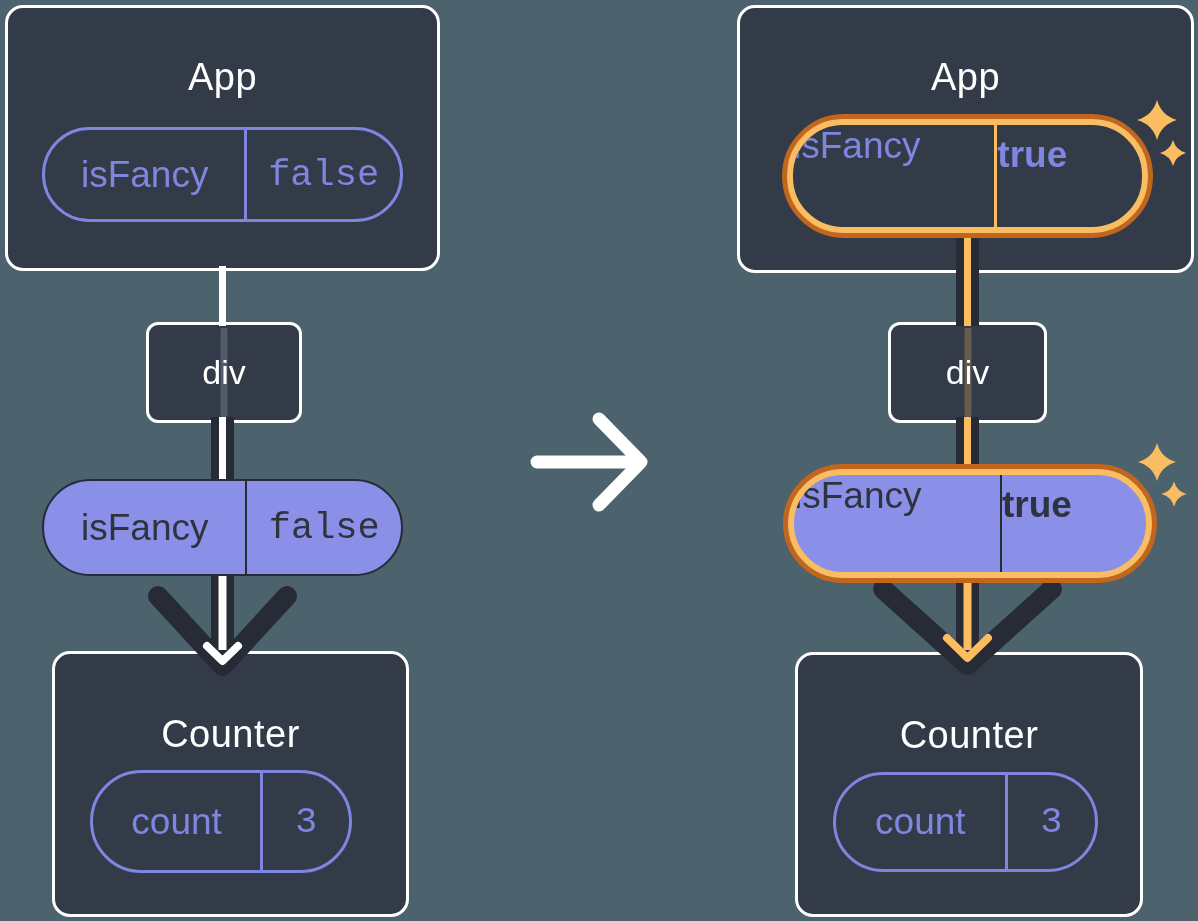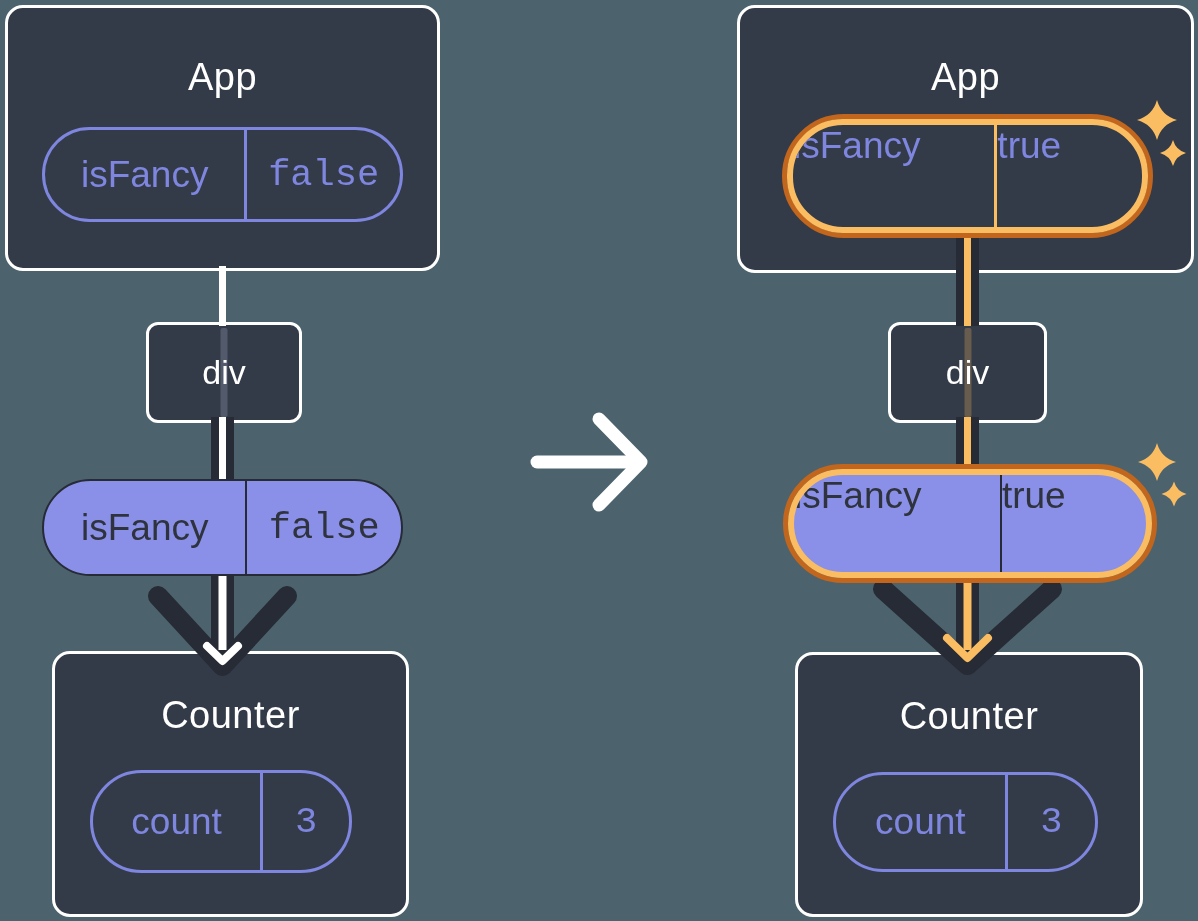--- a/index.html
+++ b/index.html
@@ -25,21 +25,21 @@
   #div-card-before   {left:146px; top:322px; width:156px; height:101px; border-radius:12px;}
   #counter-card-before{left:52px; top:651px; width:357px; height:266px; border-radius:18px;}
   #app-card-after    {left:737px; top:5px;   width:457px; height:268px; border-radius:18px;}
   #div-card-after    {left:888px; top:322px; width:159px; height:101px; border-radius:12px;}
   #counter-card-after{left:795px; top:652px; width:348px; height:265px; border-radius:18px;}
   .card-title{
     position:absolute; left:0; right:0; text-align:center;
     color:#fff; font-size:38px; font-weight:500; letter-spacing:.5px;
   }
   .app-title{top:48px;}
-  .counter-title{top:40px;}
+  .counter-title{top:59px;}
   .div-card{display:flex; align-items:center; justify-content:center;}
   .div-label{position:relative; z-index:2; color:#fff; font-size:34px;}
   .div-bar{
     position:absolute; left:50%; transform:translateX(-50%);
     top:3px; bottom:3px; width:7px; z-index:1; border-radius:2px;
   }
   .div-bar.before{background:rgba(190,200,235,0.22);}
   .div-bar.after {background:rgba(250,189,98,0.26);}
   
   .pill{position:absolute; display:flex; box-sizing:border-box; z-index:3;}
@@ -67,21 +67,21 @@
     width:100%; height:100%; box-sizing:border-box; overflow:hidden;
     border:6.5px solid var(--orange); border-radius:56px; display:flex;
   }
   #app-pill-after{left:782px; top:114px; width:371px; height:124px;}
   #app-pill-after .ring-inner{background:var(--card); color:var(--purple); font-size:37px;}
   #app-pill-after .c1{width:57.7%; border-right:3px solid var(--orange);}
   #mid-pill-after{left:783px; top:464px; width:374px; height:119px;}
   #mid-pill-after .ring-inner{background:var(--purple-fill); color:var(--ink-text); font-size:37px;}
   #mid-pill-after .c1{width:58.5%; border-right:2.5px solid var(--ink);}
   .cell{padding:0;}
-  .bold{font-weight:400;}
+  .bold{font-weight:700;margin-top:9px;}
   
   svg.connectors{z-index:2; pointer-events:none;}
   .s-white{stroke:#fff;}
   .s-ink{stroke:var(--ink);}
   .s-orange{stroke:var(--orange);}
   .w7{stroke-width:7;} .w8{stroke-width:8;} .w13{stroke-width:13;}
   .w20{stroke-width:20;} .w23{stroke-width:23;}
   .round{stroke-linecap:round; stroke-linejoin:round; fill:none;}
   .nofill{fill:none;}
   .sparkle{fill:var(--orange);}

